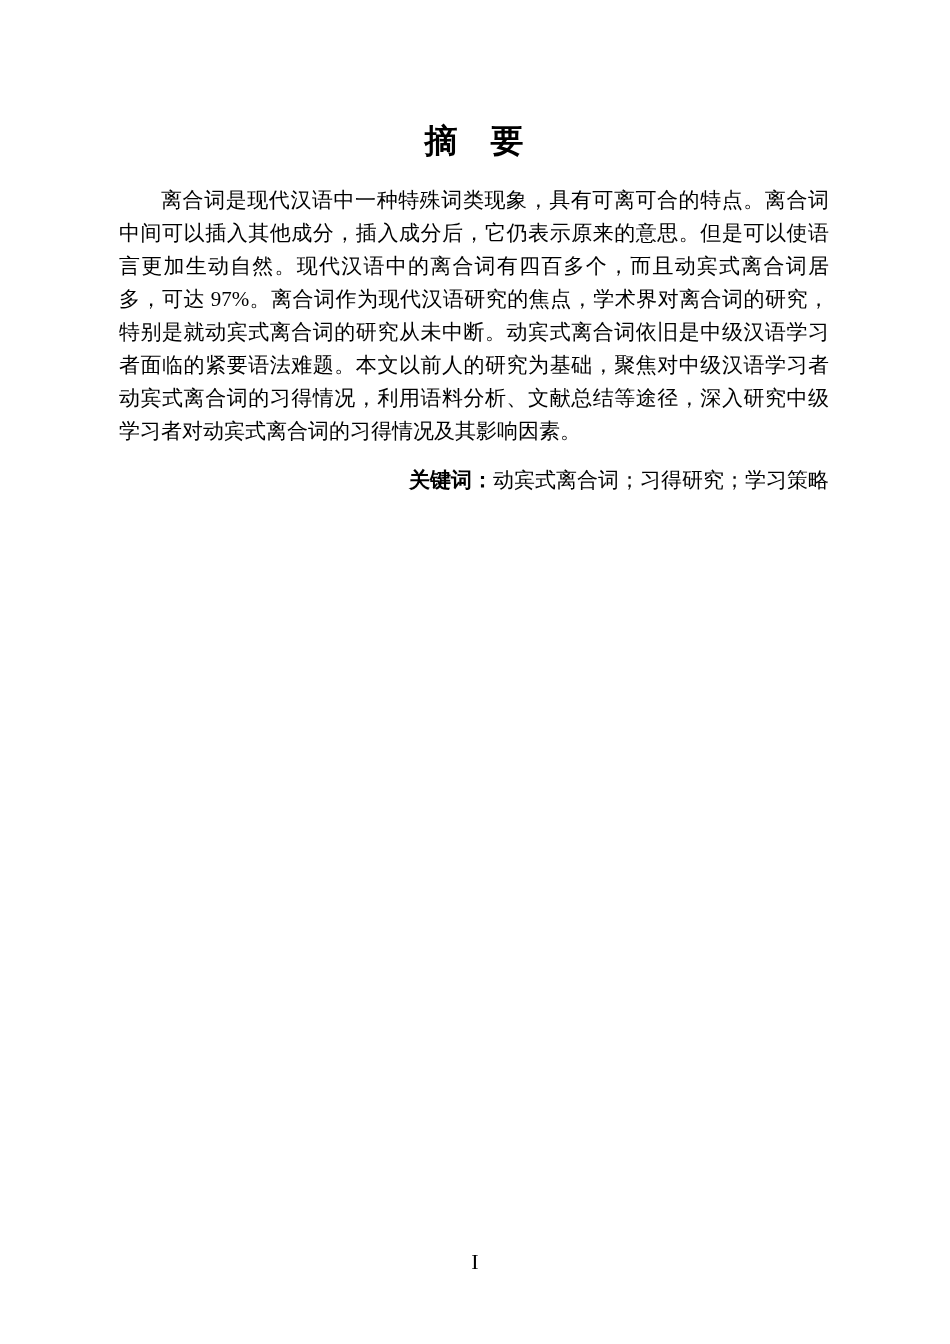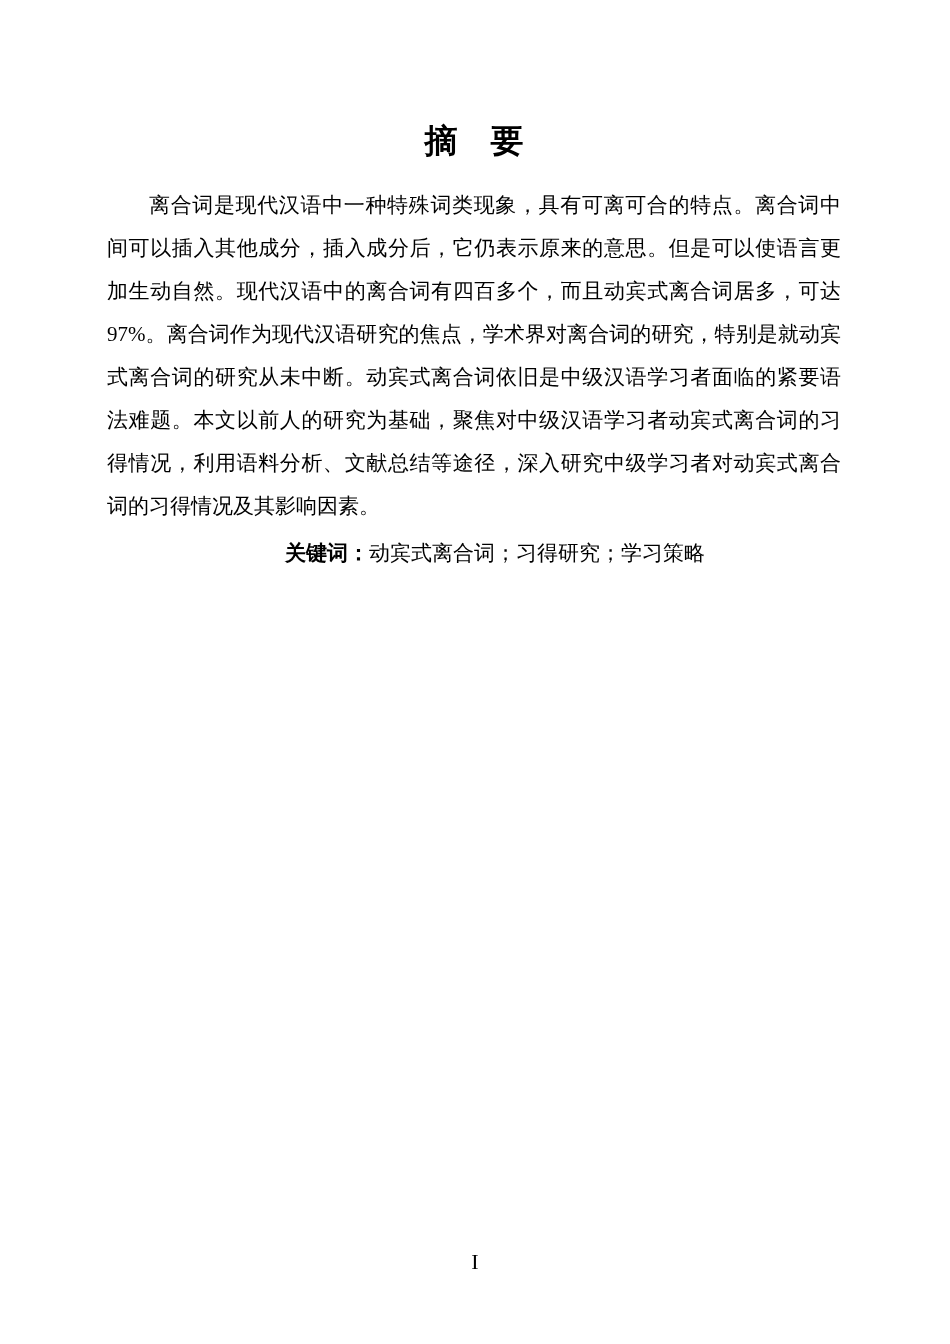--- a/index.html
+++ b/index.html
@@ -32,31 +32,31 @@
     margin: 0 0 22px 0;
     padding: 0;
     font-size: 33px;
     line-height: 42px;
     font-weight: bold;
     text-align: center;
     letter-spacing: 0;
     font-family: "Liberation Serif", "DejaVu Serif", serif;
   }
   .abstract-body p {
-    margin: 4px;
+    margin: 16px;
     padding: 0;
     font-size: 21px;
-    line-height: 43px;
+    line-height: 33px;
     text-align: justify;
     text-justify: inter-ideograph;
     text-indent: 2em;
     word-break: normal;
   }
   .abstract-body p.keywords-line {
-    text-align: center;
+    text-align: right;
   }
   .keywords-label {
     font-weight: bold;
   }
   .page-footer {
     position: absolute;
     left: 0;
     top: 1248px;
     width: 950px;
     text-align: center;

